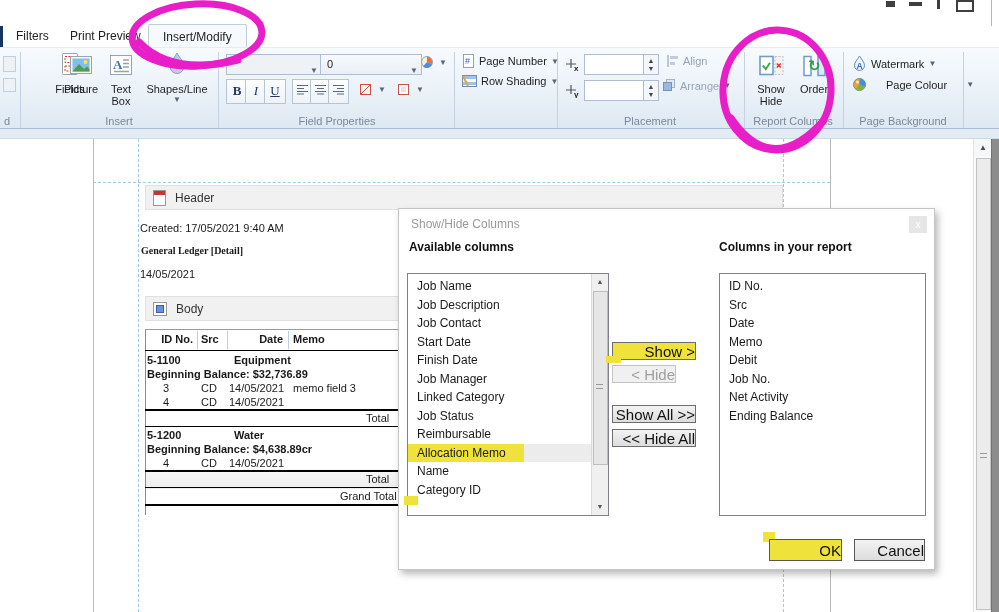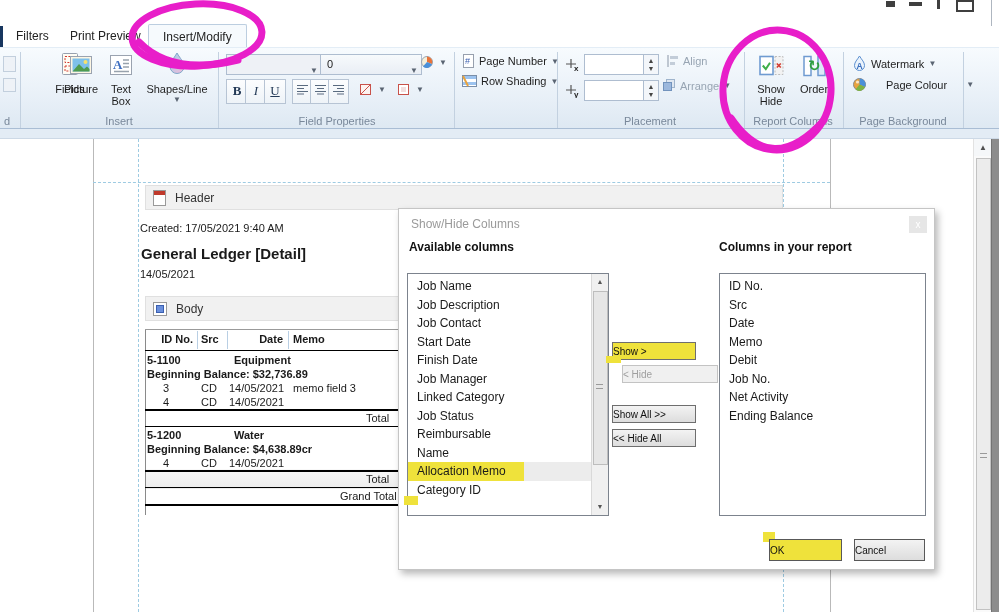--- a/index.html
+++ b/index.html
@@ -76,21 +76,21 @@
   .listbox{position:absolute;top:64px;height:243px;border:1px solid #7c838d;background:#fff;overflow:hidden;box-sizing:border-box;}
   .lb-item{height:18.5px;line-height:18.5px;font-size:12px;color:#1a1a1a;padding-left:9px;white-space:nowrap;cursor:default;}
   .lb-items{position:absolute;left:0;top:3px;right:0;}
   .lb-item.highlighted{background:#ececec;padding-left:0;}
   .lb-item.highlighted [data-item-text]{display:inline-block;background:#efe23b;padding:0 18px 0 9px;}
   .lb-sb{position:absolute;right:0;top:0;width:16px;height:100%;background:#f0f0f0;border-left:1px solid #d9d9d9;}
   .lb-sb .up,.lb-sb .down{position:absolute;left:0;width:16px;height:16px;font-size:7px;color:#555;text-align:center;line-height:16px;cursor:default;}
   .lb-sb .down{bottom:0;}
   .lb-thumb{position:absolute;left:1px;top:17px;width:13px;height:172px;background:#e6e6e6;border:1px solid #bdbdbd;}
   .winbtn{position:absolute;box-sizing:border-box;border:1px solid #6e6e6e;background:linear-gradient(#f3f3f3,#dddddd);
-          font-size:10px;color:#111;text-align:left;cursor:default;}
+          font-size:15px;color:#111;text-align:right;cursor:default;}
   .winbtn.grayed{border-color:#c3c3c3;background:#f0f0f0;color:#9f9f9f;}
   .winbtn.yellow{background:#efe23b;}
   .tail{position:absolute;background:#efe23b;}
 
   
   .overlay{position:absolute;left:0;top:0;width:999px;height:612px;pointer-events:none;z-index:60;}
   .dialog{z-index:40;}
 </style>
 </head>
 <body>
@@ -337,21 +337,21 @@
     <span class="guide-v" style="left:138px;top:0;height:473px;"></span>
     <span class="guide-v" style="left:783px;top:0;height:473px;"></span>
     <span class="guide-h" style="left:93px;top:43px;width:737px;"></span>
 
     <div class="secbar" style="top:46px;">
       <span class="hdr-ico"></span>
       <span>Header</span>
     </div>
 
     <div class="rpt" style="left:140px;top:83px;">Created: 17/05/2021 9:40 AM</div>
-    <div class="rpt b" style="left:141px;top:106px;font-size:15px;">General Ledger [Detail]</div>
+    <div class="rpt b" style="left:141px;top:106px;font-size:10px;font-family:Liberation Serif, serif;">General Ledger [Detail]</div>
     <div class="rpt" style="left:140px;top:129px;">14/05/2021</div>
 
     <div class="secbar" style="top:157px;">
       <span class="body-ico"></span>
       <span>Body</span>
     </div>
 
     <div>
       <div class="thead" style="left:145px;width:340px;"></div>
       <span class="hline-gray" style="left:145px;top:190px;width:340px;height:1px;"></span>
@@ -412,36 +412,36 @@
 
       <div class="lb-item"><span data-item-text="">Job Name</span></div>
           <div class="lb-item"><span data-item-text="">Job Description</span></div>
           <div class="lb-item"><span data-item-text="">Job Contact</span></div>
           <div class="lb-item"><span data-item-text="">Start Date</span></div>
           <div class="lb-item"><span data-item-text="">Finish Date</span></div>
           <div class="lb-item"><span data-item-text="">Job Manager</span></div>
           <div class="lb-item"><span data-item-text="">Linked Category</span></div>
           <div class="lb-item"><span data-item-text="">Job Status</span></div>
           <div class="lb-item"><span data-item-text="">Reimbursable</span></div>
+          <div class="lb-item highlighted"><span data-item-text="">Allocation Memo</span></div>
           <div class="lb-item"><span data-item-text="">Name</span></div>
-          <div class="lb-item highlighted"><span data-item-text="">Allocation Memo</span></div>
           <div class="lb-item"><span data-item-text="">Category ID</span></div>
         </div>
       <div class="lb-sb">
         <span class="up">▲</span>
         <span class="down">▼</span>
         <span class="lb-thumb">
           <span class="grip" style="top:92px;left:2px;"></span>
         </span>
       </div>
     </div>
 
     <div class="winbtn yellow" style="left:213px;top:133px;width:84px;height:18px;line-height:17px;">Show &gt;</div>
     <span class="tail" style="left:207px;top:147px;width:15px;height:7px;"></span>
-    <div class="winbtn grayed" style="left:223px;top:156px;width:96px;height:18px;line-height:17px;">&lt; Hide</div>
+    <div class="winbtn grayed" style="left:213px;top:156px;width:64px;height:18px;line-height:17px;">&lt; Hide</div>
     <div class="winbtn" style="left:213px;top:196px;width:84px;height:18px;line-height:17px;">Show All &gt;&gt;</div>
     <div class="winbtn" style="left:213px;top:220px;width:84px;height:18px;line-height:17px;">&lt;&lt; Hide All</div>
 
     <div class="listbox" style="left:320px;width:207px;">
       <div class="lb-items">
 
       <div class="lb-item"><span data-item-text="">ID No.</span></div>
           <div class="lb-item"><span data-item-text="">Src</span></div>
           <div class="lb-item"><span data-item-text="">Date</span></div>
           <div class="lb-item"><span data-item-text="">Memo</span></div>

